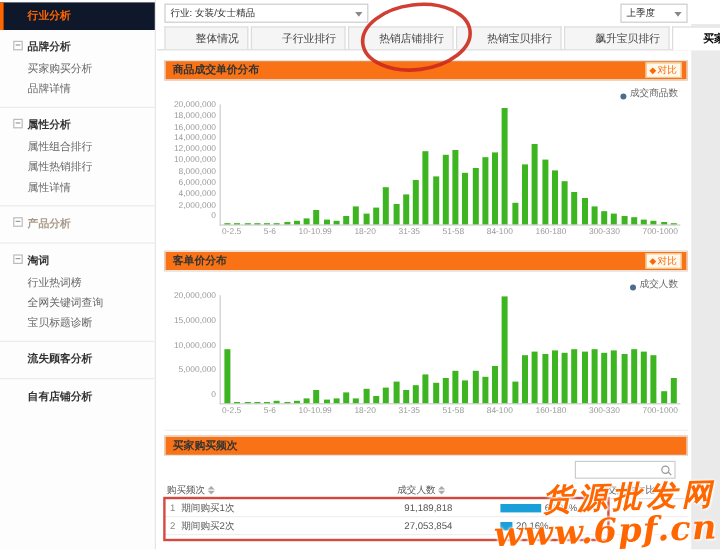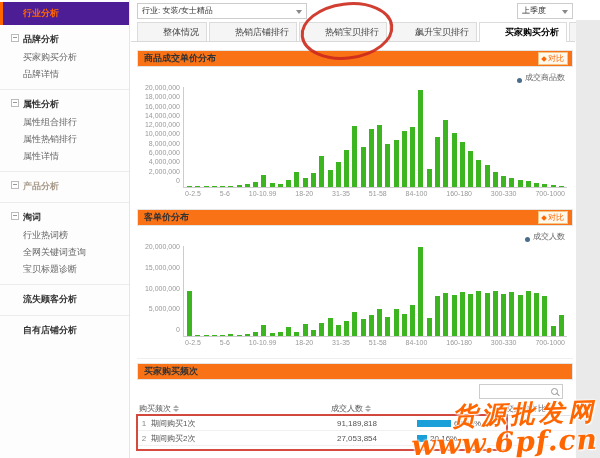--- a/index.html
+++ b/index.html
@@ -3,21 +3,21 @@
 <meta charset="utf-8">
 <style>
   html,body{margin:0;padding:0;}
   body{
     width:600px;height:458px;overflow:hidden;position:relative;
     background:#fff;font-family:"Liberation Sans","DejaVu Sans",sans-serif;
     color:#333;-webkit-font-smoothing:antialiased;
   }
   
   .sidebar{position:absolute;left:0;top:0;width:130px;height:458px;background:#fdfdfd;border-right:1px solid #e6e6e6;box-sizing:border-box;}
-  .sb-active{color:var(--accent_orange,#f60);font-weight:bold;font-size:9px;padding:5px 0 5px 20px;border-left:3px solid var(--accent_orange,#f60);margin-top:2px;background:#4c1d95;}
+  .sb-active{color:var(--accent_orange,#f60);font-weight:bold;font-size:9px;padding:5px 0 5px 20px;border-left:3px solid var(--accent_orange,#f60);margin-top:2px;background:#0f172a;}
   .sb-group{padding:5px 0 6px 0;}
   .sb-group + .sb-group{border-top:1px solid #ececec;}
   .sb-title{font-size:9px;font-weight:bold;color:#333;padding:3px 0 3px 23px;position:relative;cursor:pointer;}
   .sb-title.disabled{color:#a89a8a;}
   .sb-sq{position:absolute;left:11px;top:4px;width:6px;height:6px;border:1px solid #bbb;background:#fff;}
   .sb-sq::after{content:"";position:absolute;left:1px;top:2px;width:4px;height:1px;background:#999;}
   .sb-sub{font-size:9px;color:#666;padding:2px 0 2px 23px;cursor:pointer;}
   
   .rail{position:absolute;right:0;top:20px;width:24px;height:438px;background:#eaeaea;}
   
@@ -128,20 +128,21 @@
       <span class="caret"></span>
     </div>
     <div class="select sel-period">
       <span>上季度</span>
       <span class="caret"></span>
     </div>
   </div>
 
   <div class="tabs" id="tab-bar">
       <div class="tab">整体情况</div>
+      <div class="tab">子行业排行</div>
       <div class="tab">热销店铺排行</div>
       <div class="tab">热销宝贝排行</div>
       <div class="tab">飙升宝贝排行</div>
       <div class="tab active">买家购买分析</div>
       <div class="tab">买家信息分析</div>
     </div>
 
   <div class="section">
     <div class="sec-header">
       <span>商品成交单价分布</span>

